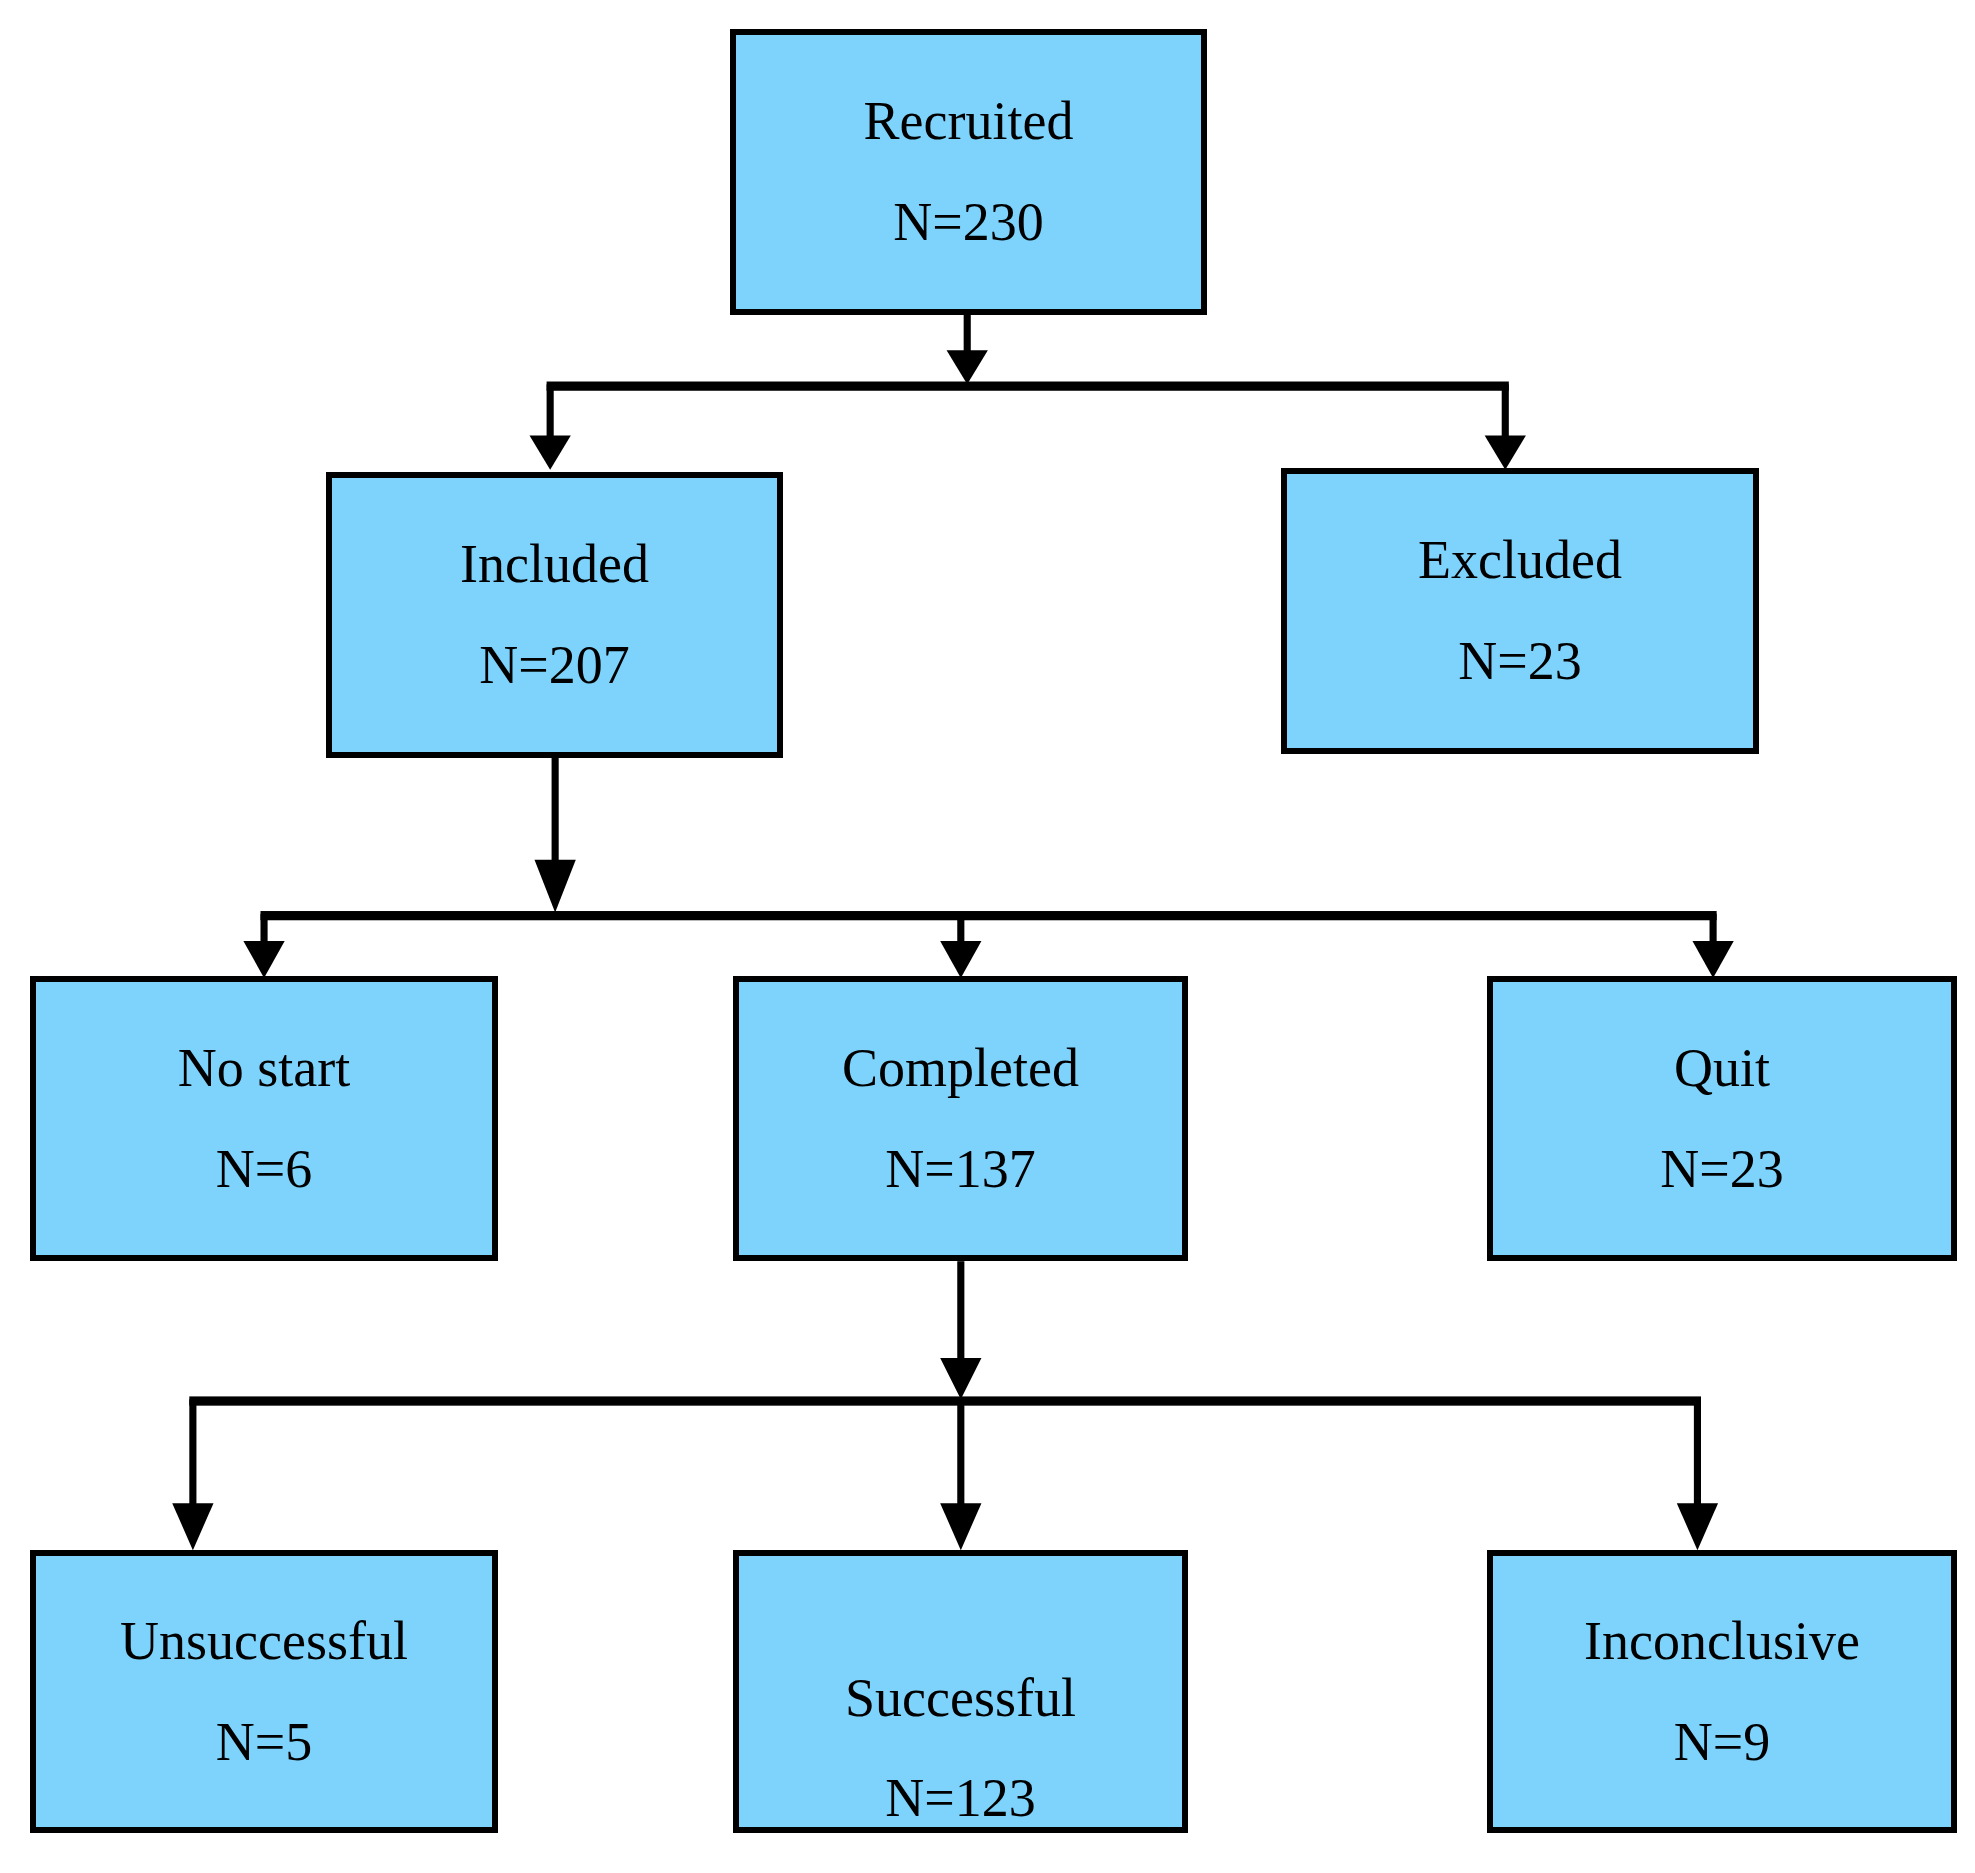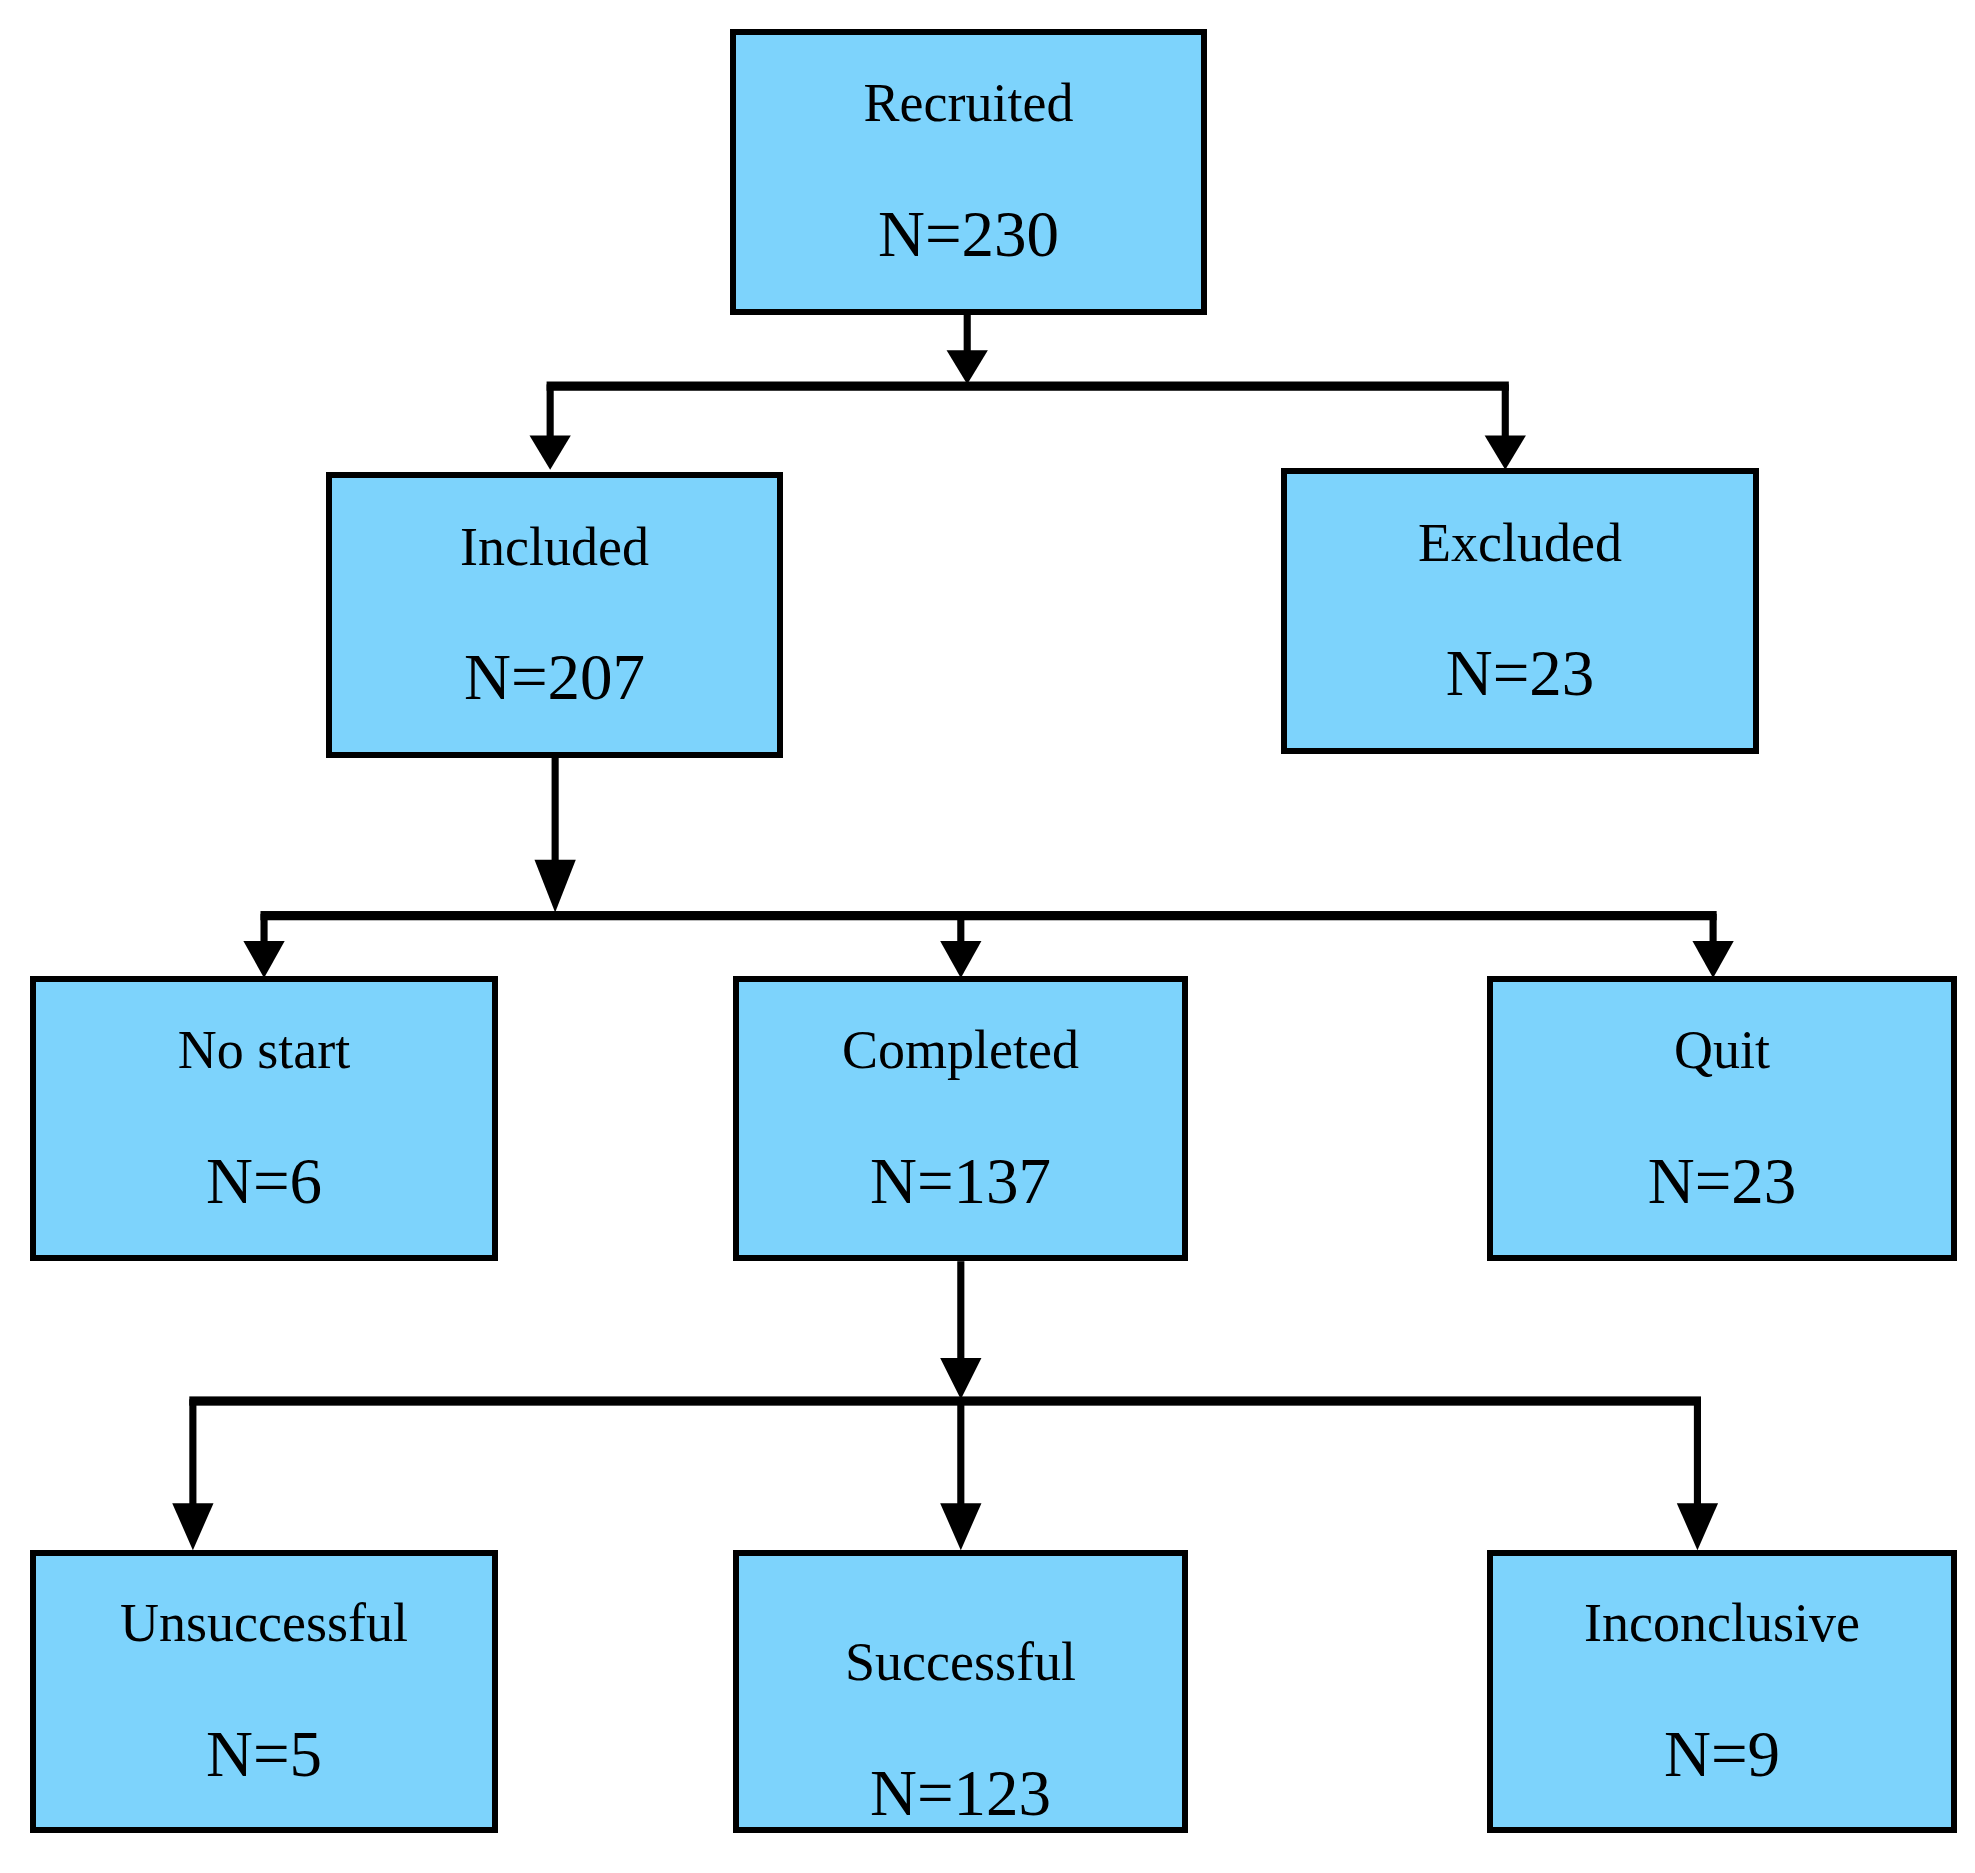--- a/index.html
+++ b/index.html
@@ -26,23 +26,23 @@
     justify-content: center;
     color: #000000;
   }
   .node-label {
     font-size: 54px;
     line-height: 1.05;
     white-space: nowrap;
     text-align: center;
   }
   .node-count {
-    font-size: 65px;
+    font-size: 54px;
     line-height: 1.05;
-    margin-top: 68px;
+    margin-top: 44px;
     white-space: nowrap;
     text-align: center;
   }
   svg.edge-layer {
     position: absolute;
     left: 0;
     top: 0;
     width: 1975px;
     height: 1874px;
     pointer-events: none;

